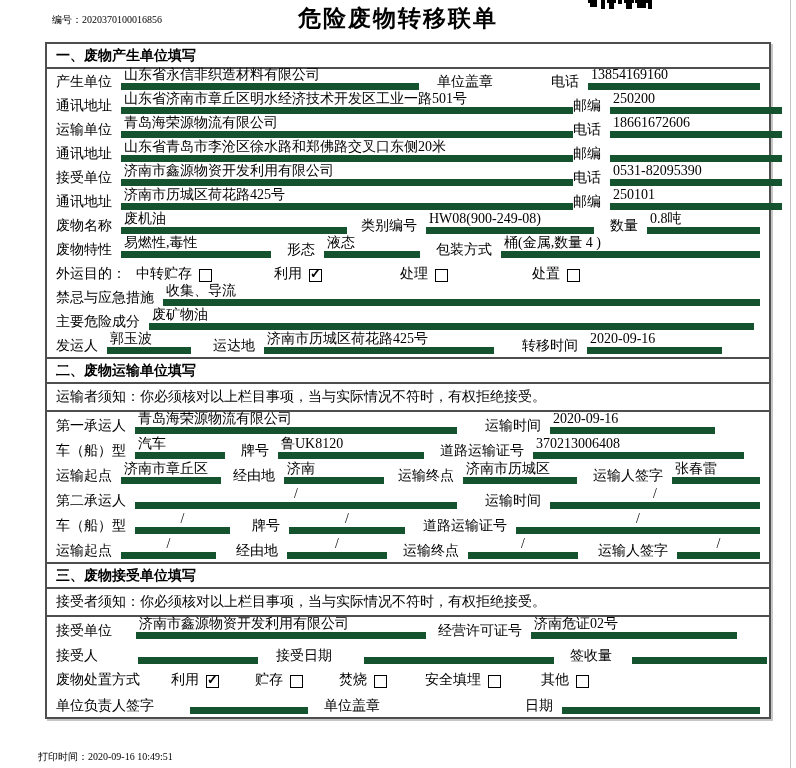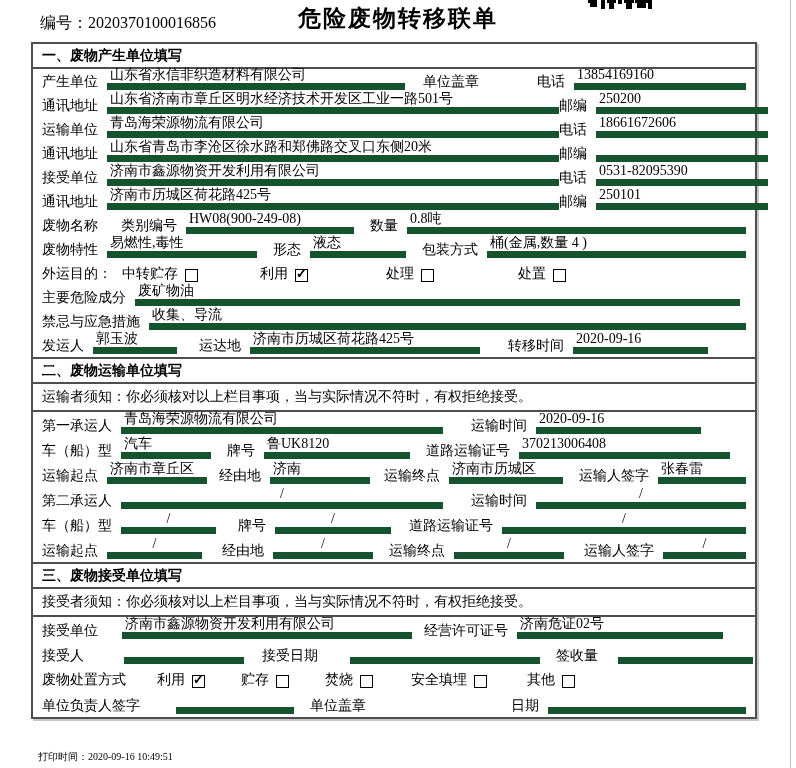--- a/index.html
+++ b/index.html
@@ -2,32 +2,32 @@
 <html><head>
 <meta charset="utf-8">
 <style>
   * { margin:0; padding:0; box-sizing:border-box; }
   html,body { background:#fff; }
   body {
     width:796px; height:768px; position:relative; overflow:hidden;
     font-family:"Liberation Serif", serif; color:#000;
   }
   
-  .doc-no { position:absolute; left:40px; top:13px; font-size:16px; white-space:nowrap; }
+  .doc-no { position:absolute; left:52px; top:13px; font-size:10px; white-space:nowrap; }
   .doc-title {
     position:absolute; left:0; top:3px; width:100%; text-align:center;
     font-size:23px; font-weight:bold; letter-spacing:2px;
     font-family:"Liberation Sans", sans-serif;
   }
   .qr-frag { position:absolute; left:588px; top:0; width:64px; height:11px; }
   .page-edge { position:absolute; left:790px; top:0; width:1px; height:768px; background:#c4c4c4; }
 
   
   .manifest {
-    position:absolute; left:31px; top:42px; width:726px;
+    position:absolute; left:45px; top:42px; width:726px;
     border:2px solid #4e4e4e; background:#fff;
     box-shadow:2px 2px 0 rgba(130,130,130,.45);
   }
   .section + .section { border-top:2px solid #4e4e4e; }
   .sec-hd {
     display:flex; align-items:center; height:25px; padding:0 9px;
     font-family:"Liberation Sans", sans-serif; font-weight:bold; font-size:14px;
     border-bottom:2px solid #4e4e4e;
   }
   .notice {
@@ -127,20 +127,21 @@
 
     <div class="row">
       <span class="lbl">通讯地址</span>
       <span class="val" style="width:452px">济南市历城区荷花路425号</span>
       <span class="lbl ma">邮编</span>
       <span class="val" style="width:172px">250101</span>
     </div>
 
     <div class="row">
       <span class="lbl">废物名称</span>
+      <span class="val" style="width:226px">废机油</span>
       <span class="lbl" style="margin-left:14px">类别编号</span>
       <span class="val" style="width:168px">HW08(900-249-08)</span>
       <span class="lbl" style="margin-left:16px">数量</span>
       <span class="val fill">0.8吨</span>
     </div>
 
     <div class="row">
       <span class="lbl">废物特性</span>
       <span class="val" style="width:150px">易燃性,毒性</span>
       <span class="lbl" style="margin-left:16px">形态</span>
@@ -163,27 +164,27 @@
         <span>处理</span>
         <span class="cb"></span>
       </span>
       <span class="opt" style="margin-left:84px">
         <span>处置</span>
         <span class="cb"></span>
       </span>
     </div>
 
     <div class="row">
+      <span class="lbl">禁忌与应急措施</span>
+      <span class="val fill">收集、导流</span>
+    </div>
+
+    <div class="row">
       <span class="lbl">主要危险成分</span>
       <span class="val fill" style="margin-right:6px">废矿物油</span>
-    </div>
-
-    <div class="row">
-      <span class="lbl">禁忌与应急措施</span>
-      <span class="val fill">收集、导流</span>
     </div>
 
 
     <div class="row">
       <span class="lbl">发运人</span>
       <span class="val" style="width:84px">郭玉波</span>
       <span class="lbl" style="margin-left:22px">运达地</span>
       <span class="val" style="width:230px">济南市历城区荷花路425号</span>
       <span class="lbl" style="margin-left:28px">转移时间</span>
       <span class="val" style="width:135px">2020-09-16</span>

